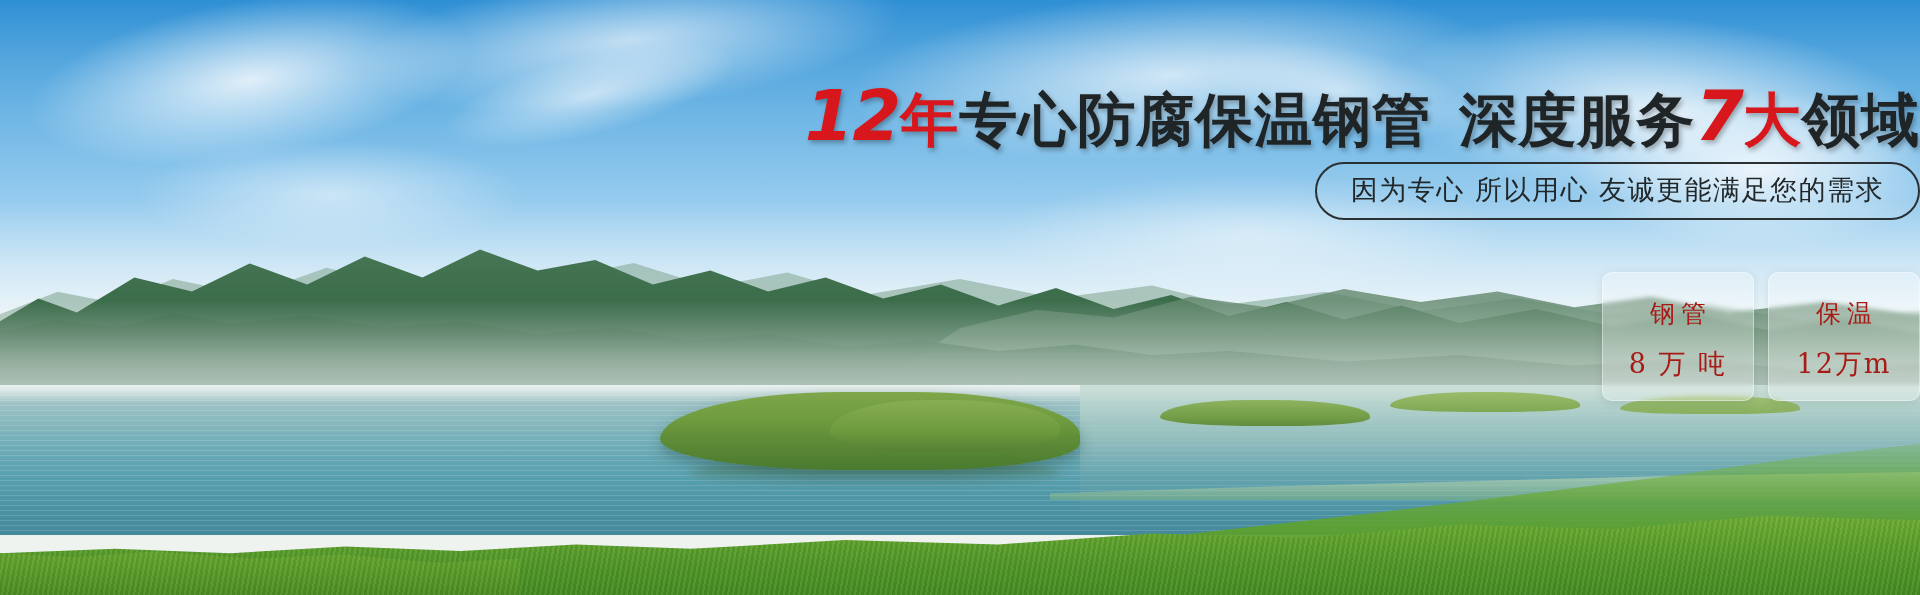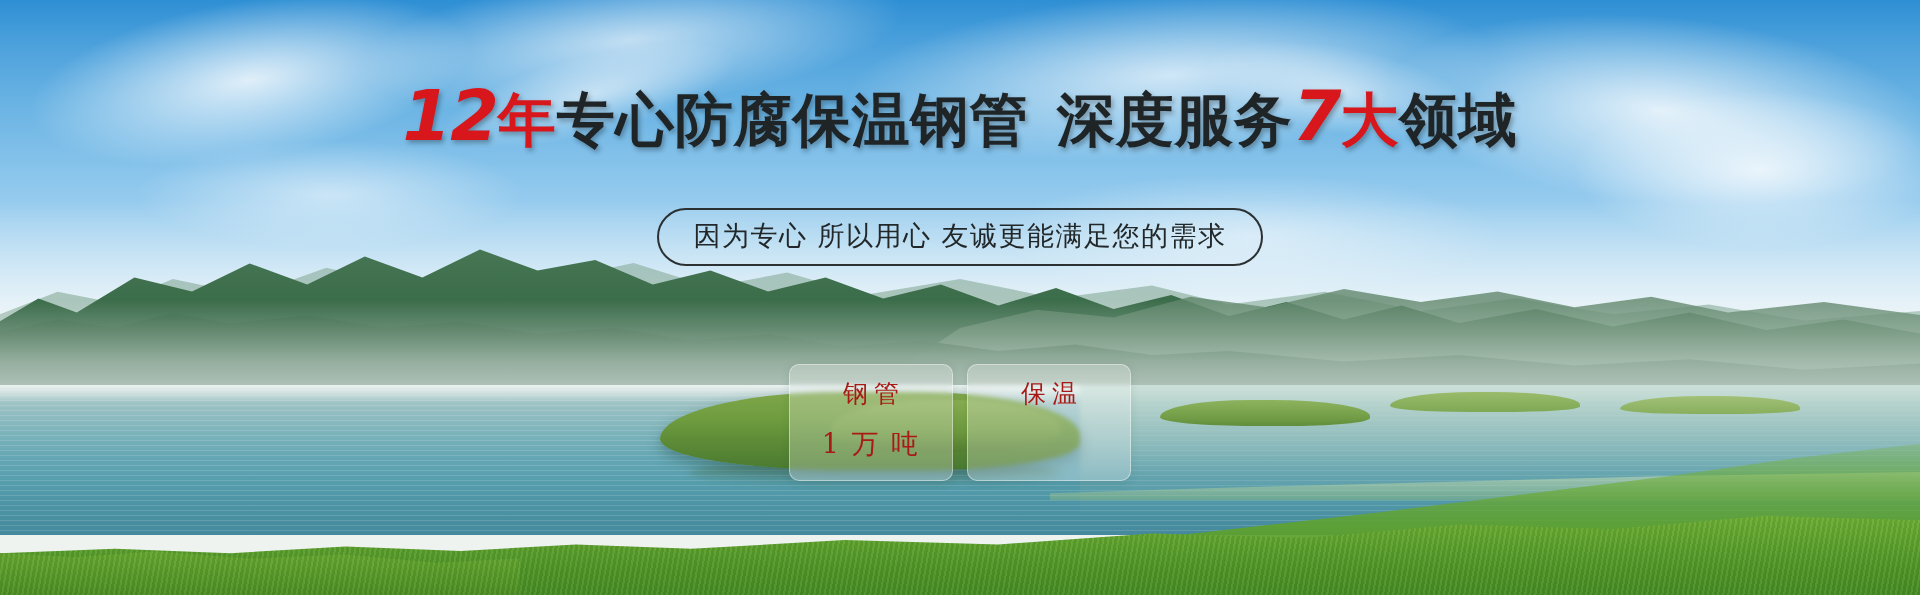--- a/index.html
+++ b/index.html
@@ -199,23 +199,22 @@
   }
   .shore-strip {
     position:absolute; left:1050px; bottom:95px; width:870px; height:34px;
     background:linear-gradient(to bottom, rgba(210,228,196,.65), rgba(150,190,110,.35));
     clip-path: polygon(0% 80%, 20% 64%, 44% 48%, 70% 30%, 100% 18%, 100% 100%, 0% 100%);
   }
 
   
   .content {
     position:absolute; inset:0;
-    display:flex; flex-direction:column; align-items:center;
+    display:flex; flex-direction:column; align-items:flex-end;
     pointer-events:none;
-    gap:46px;
   }
 
   .headline {
     margin-top:80px;
     font-family:"DejaVu Sans","Liberation Sans",sans-serif;
     font-size:58px;
     font-weight:700;
     letter-spacing:1px;
     white-space:nowrap;
     line-height:1.05;
@@ -241,22 +240,22 @@
     pointer-events:auto;
   }
 
   .cards {
     margin-top:52px;
     display:flex;
     gap:14px;
     pointer-events:auto;
   }
   .card {
-    width:164px;
-    padding:12px 8px 18px;
+    width:152px;
+    padding:24px 8px 18px;
     border-radius:10px;
     background:rgba(255,255,255,0.26);
     border:1px solid rgba(255,255,255,0.42);
     backdrop-filter:blur(2px);
     text-align:center;
     box-shadow:0 2px 10px rgba(40,70,60,.12);
   }
   .card-label {
     font-family:"DejaVu Sans","Liberation Sans",sans-serif;
     font-size:25px;
@@ -320,23 +319,24 @@
     <div class="headline">
       <span class="hl-red hl-num">12</span><span class="hl-red">年</span><span class="hl-dark">专心防腐保温钢管</span><span class="hl-gap"></span><span class="hl-dark">深度服务</span><span class="hl-red hl-num">7</span><span class="hl-red">大</span><span class="hl-dark">领域</span>
     </div>
 
     <div class="subtitle-pill">因为专心 所以用心  友诚更能满足您的需求</div>
 
     <div class="cards">
 
       <div class="card">
         <div class="card-label">钢管</div>
-        <div class="card-value"><span>1 万 吨</span></div>
+        <div class="card-value"><span>8 万 吨</span></div>
       </div>
 
 
       <div class="card">
         <div class="card-label">保温</div>
+        <div class="card-value"><span>12万m</span></div>
       </div>
 
     </div>
   </div>
 </div>
 
 </body></html>

